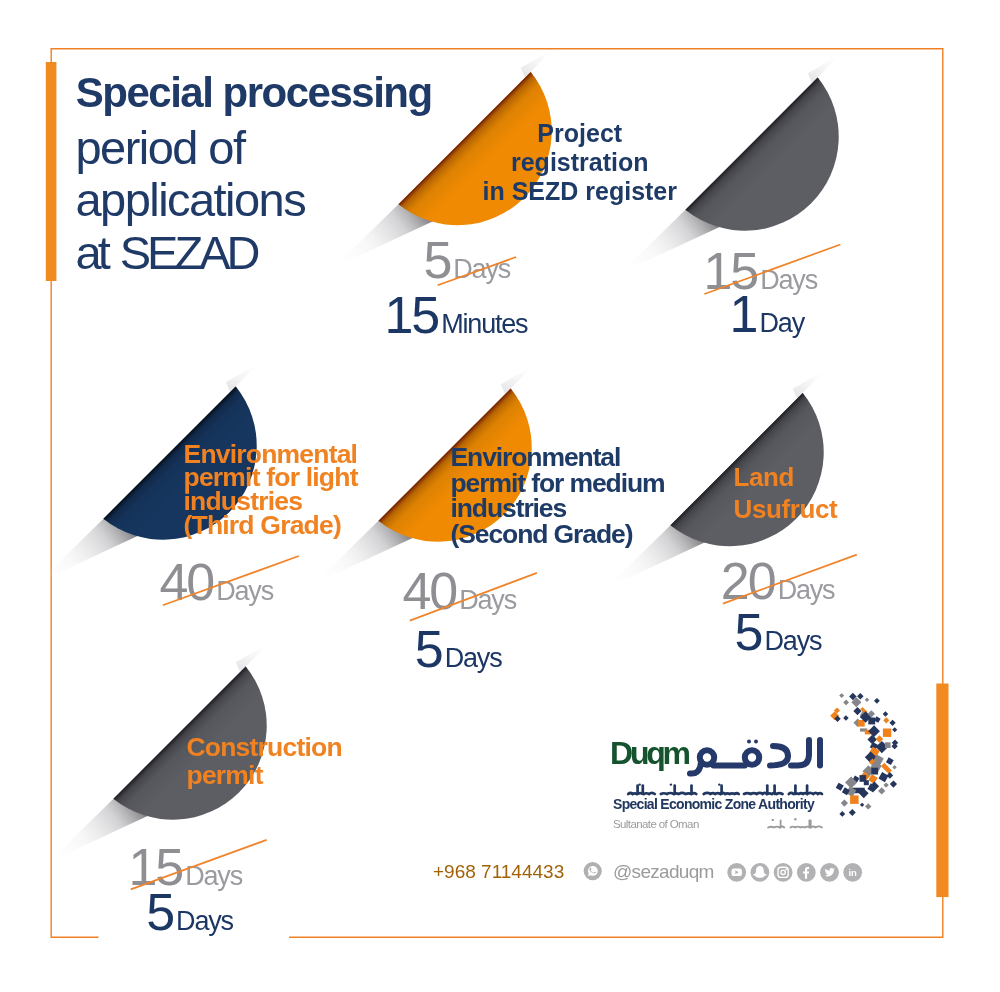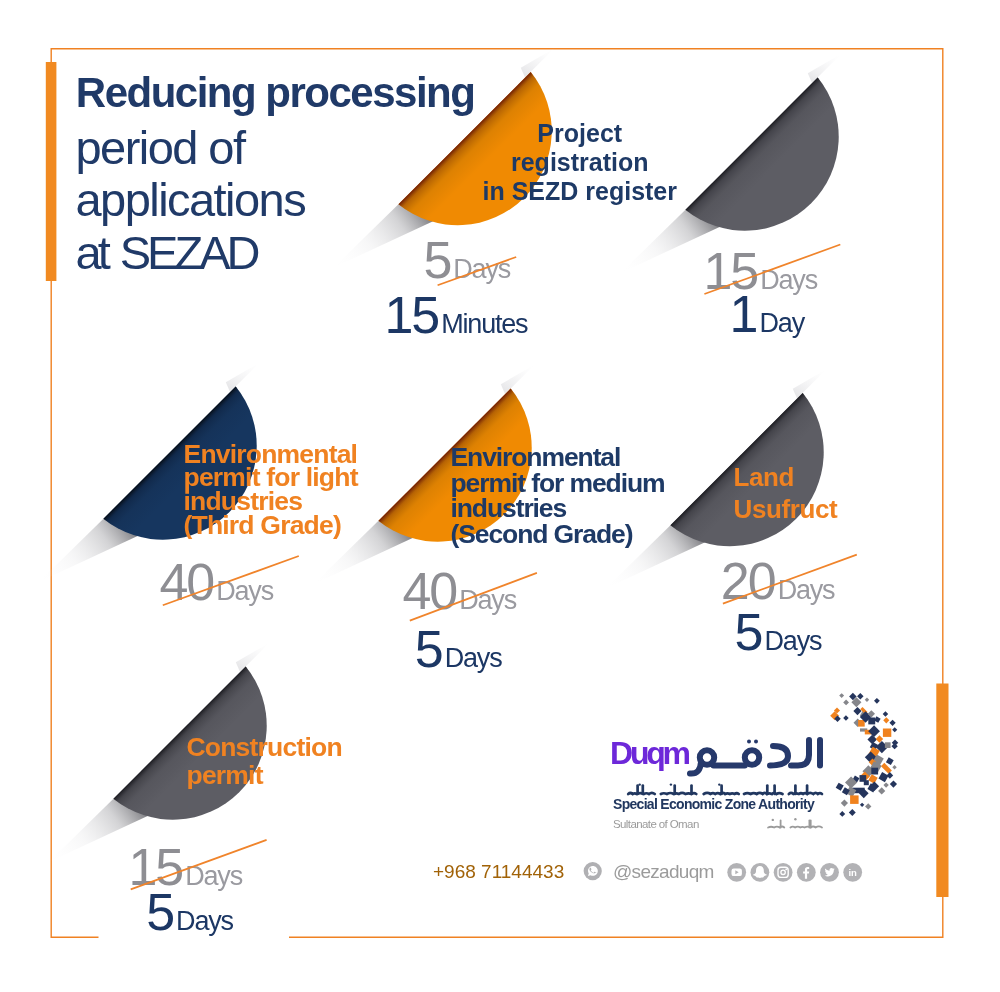--- a/index.html
+++ b/index.html
@@ -10,21 +10,21 @@
   letter-spacing:-1.5px; line-height:1.12; }
 #hr { position:absolute; left:75.5px; color:#203A68; font-size:47px;
   letter-spacing:-1.55px; line-height:52.6px; }
 #sez { letter-spacing:-4px; word-spacing:4px; }
 .num { position:absolute; white-space:nowrap; font-size:52px; line-height:1.12; letter-spacing:-2px; }
 .num i { font-style:normal; font-size:27px; letter-spacing:-1.2px; margin-left:3px; }
 .gnum { color:#8E8E93; }
 .gnum i { color:#9A9AA0; }
 .nnum { color:#1C3764;text-align:right; }
 .nnum i { color:#1C3764; }
-#duqm { position:absolute; left:610px; color:#6d28d9; font-weight:bold;
+#duqm { position:absolute; left:610px; color:#14532d; font-weight:bold;
   font-size:32px; line-height:1.12; letter-spacing:-3.2px; }
 #seza { position:absolute; left:613px; color:#21375F; font-size:14px; font-weight:bold;
   letter-spacing:-0.7px; line-height:1.12; }
 #sul { position:absolute; left:613px; color:#9B9B9B; font-size:11.5px; letter-spacing:-0.6px; line-height:1.12; }
 #phone { position:absolute; left:433px; color:#a16207; font-size:19px; letter-spacing:0px; line-height:1.12; }
 #handle { position:absolute; left:613px; color:#9B9B9B; font-size:19px; letter-spacing:-0.7px; line-height:1.12; }
 </style></head>
 <body>
 <div id="stage">
 <svg width="1000" height="992" viewBox="0 0 1000 992" style="position:absolute;left:0;top:0">
@@ -223,21 +223,21 @@
       <line x1="637.6" y1="794.0" x2="637.6" y2="785.5" stroke="#21375F" stroke-width="2.7" stroke-linecap="round"></line>
       <circle cx="639.7" cy="784.6" r="1.2" fill="#21375F"></circle>
 <path d="M822.0 827.5 Q818.8 825.4 815.6 827.5 Q813.1 825.6 810.7 827.5 Q807.7 825.7 804.6 827.5 Q802.4 826.3 800.3 827.5 Q797.7 825.6 795.1 827.5 Q792.7 825.8 790.4 827.5" stroke="#9B9B9B" stroke-width="1.8" fill="none" stroke-linecap="round"></path>
       <line x1="809.4" y1="827.5" x2="809.4" y2="820.5" stroke="#9B9B9B" stroke-width="1.8" stroke-linecap="round"></line>
       <line x1="810.7" y1="827.5" x2="810.7" y2="820.5" stroke="#9B9B9B" stroke-width="1.8" stroke-linecap="round"></line>
       <circle cx="795.4" cy="819.2" r="1.2" fill="#9B9B9B"></circle>
       <path d="M784.3 827.5 Q782.0 825.5 779.7 827.5 Q776.9 825.6 774.1 827.5 Q771.1 826.0 768.1 827.5" stroke="#9B9B9B" stroke-width="1.8" fill="none" stroke-linecap="round"></path>
       <line x1="780.6" y1="827.5" x2="780.6" y2="820.5" stroke="#9B9B9B" stroke-width="1.8" stroke-linecap="round"></line>
       <circle cx="772.8" cy="819.9" r="1.2" fill="#9B9B9B"></circle>
 </svg>
-<div id="hb" style="top:68.9px">Reducing processing</div>
+<div id="hb" style="top:68.9px">Special processing</div>
 <div id="hr" style="top:121.6px">period of<br>applications<br><span id="sez">at SEZAD</span></div>
 <div class="tt" style="left:482.5px;top:119.1px;color:#1E3A66;font-size:25px;line-height:28.75px;letter-spacing:0px;text-align:center;">Project<br>registration<br>in SEZD register</div>
 <div class="tt" style="left:183.5px;top:442.6px;color:#F08221;font-size:26.5px;line-height:23.7px;letter-spacing:-0.8px;">Environmental<br>permit for light<br>industries<br>(Third Grade)</div>
 <div class="tt" style="left:450.5px;top:445.3px;color:#1E3A66;font-size:26.5px;line-height:25.4px;letter-spacing:-1.1px;">Environmental<br>permit for medium<br>industries<br>(Second Grade)</div>
 <div class="tt" style="left:733.5px;top:460.8px;color:#F08221;font-size:26px;line-height:32.5px;letter-spacing:-0.4px;">Land<br>Usufruct</div>
 <div class="tt" style="left:186.5px;top:732.8px;color:#F08221;font-size:26.5px;line-height:28px;letter-spacing:-0.8px;">Construction<br>permit</div>
 <div class="num gnum" style="left:423.4px;top:231.4px;"><span>5</span><i>Days</i></div>
 <div class="num nnum" style="left:384.4px;top:286.3px;"><span>15</span><i>Minutes</i></div>
 <div class="num gnum" style="left:703.4px;top:242.2px;"><span>15</span><i>Days</i></div>
 <div class="num nnum" style="left:729.6px;top:284.5px;"><span>1</span><i>Day</i></div>

